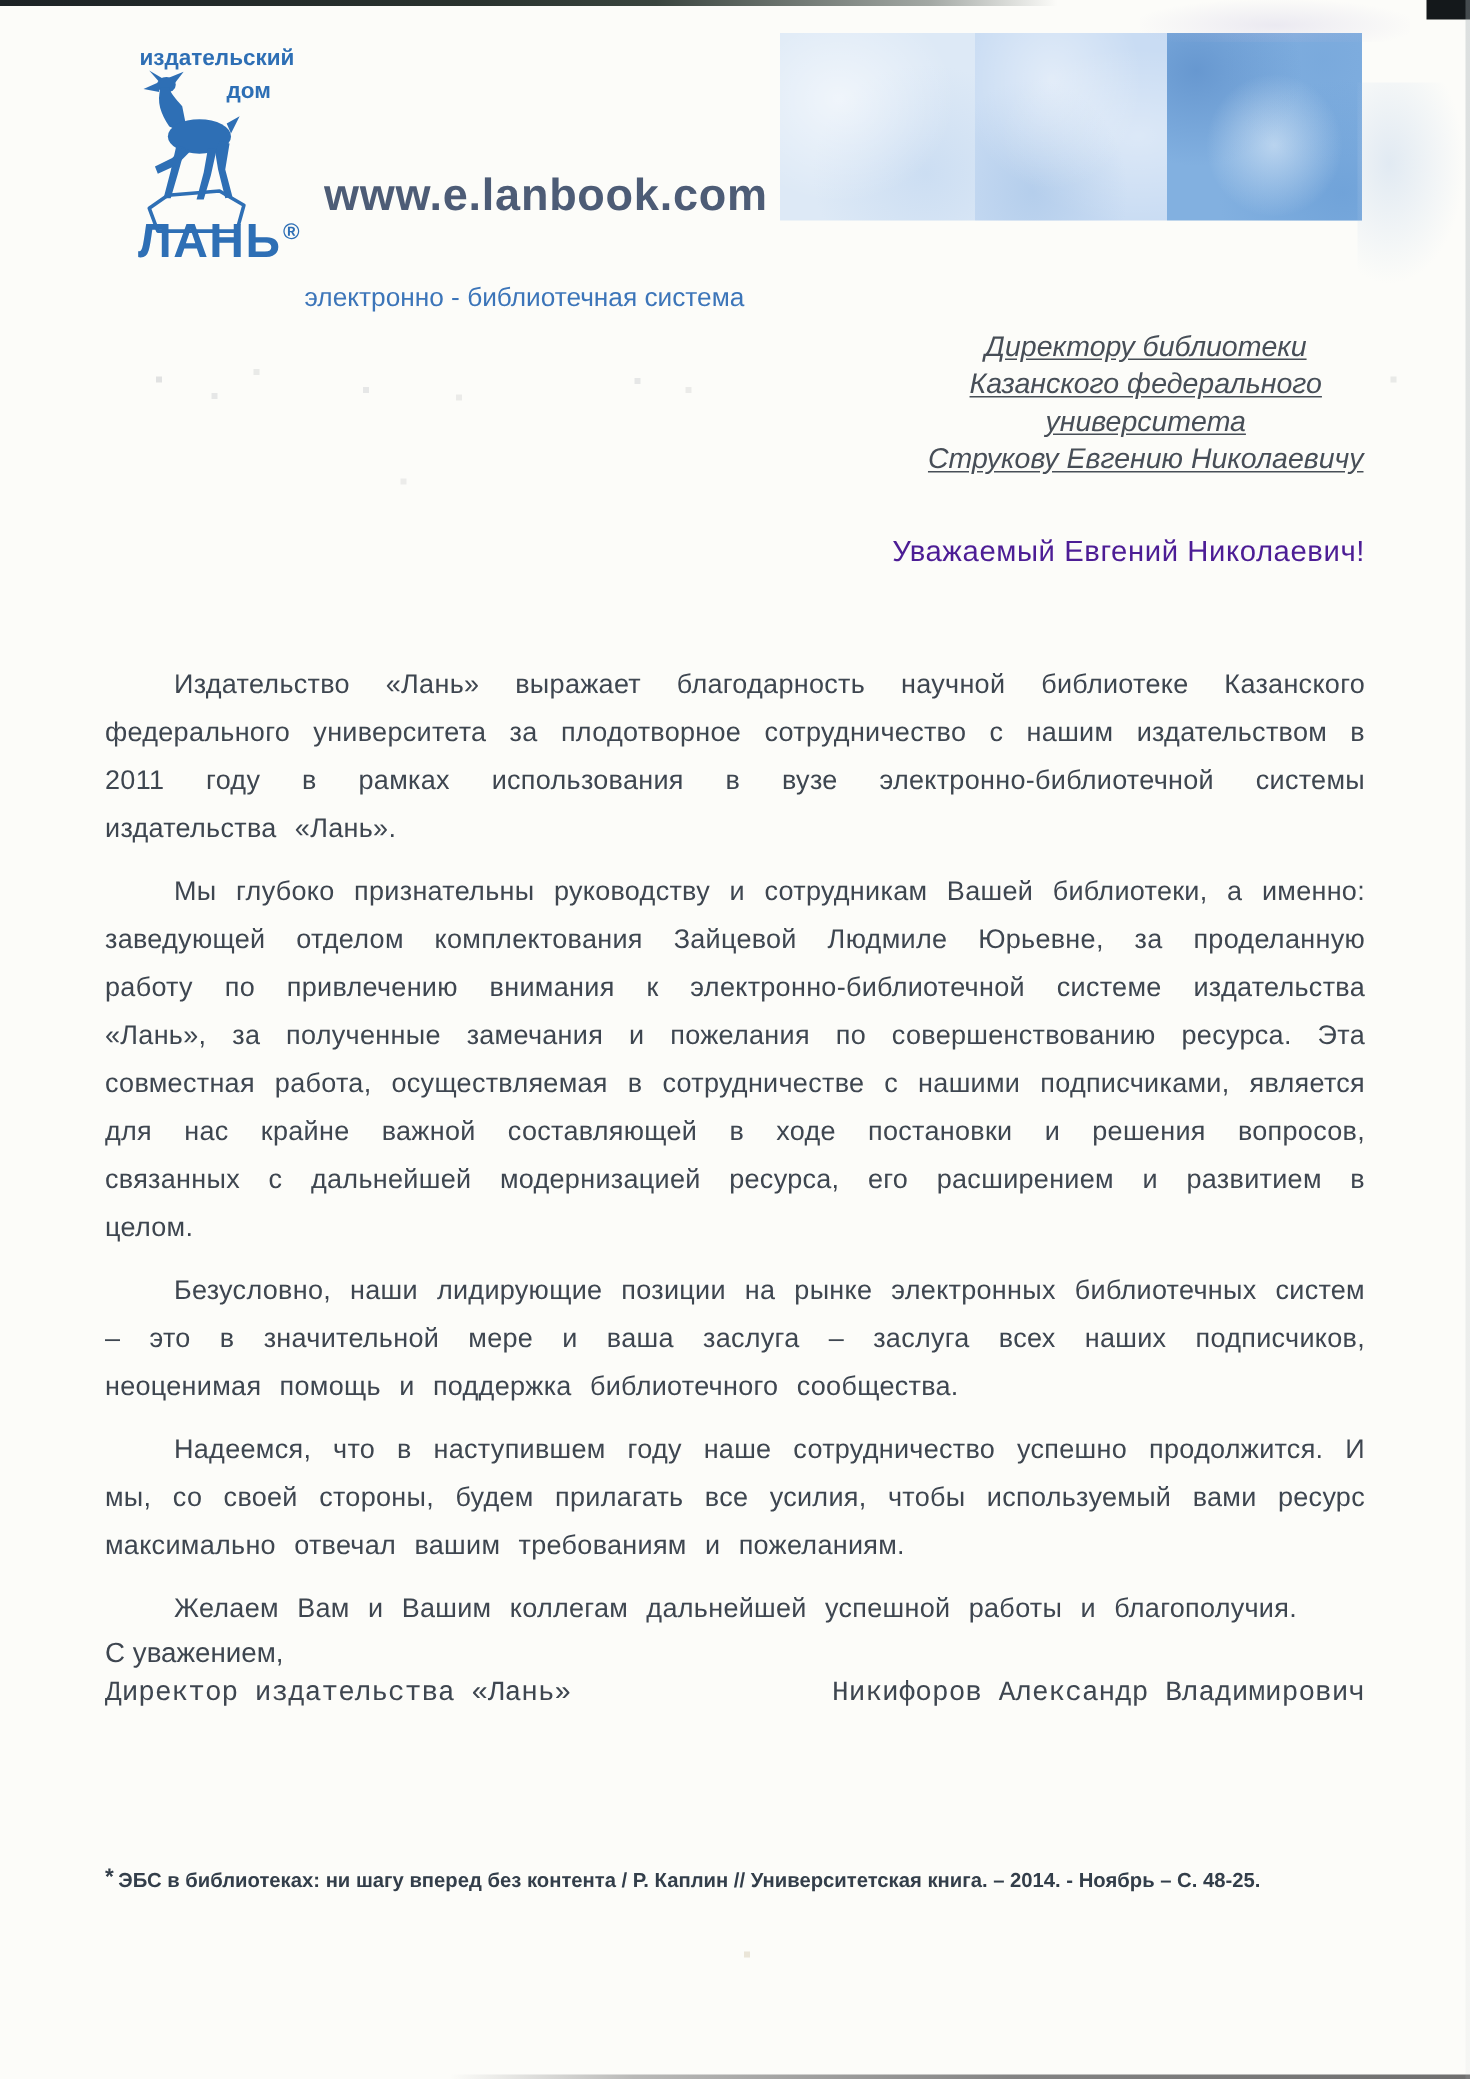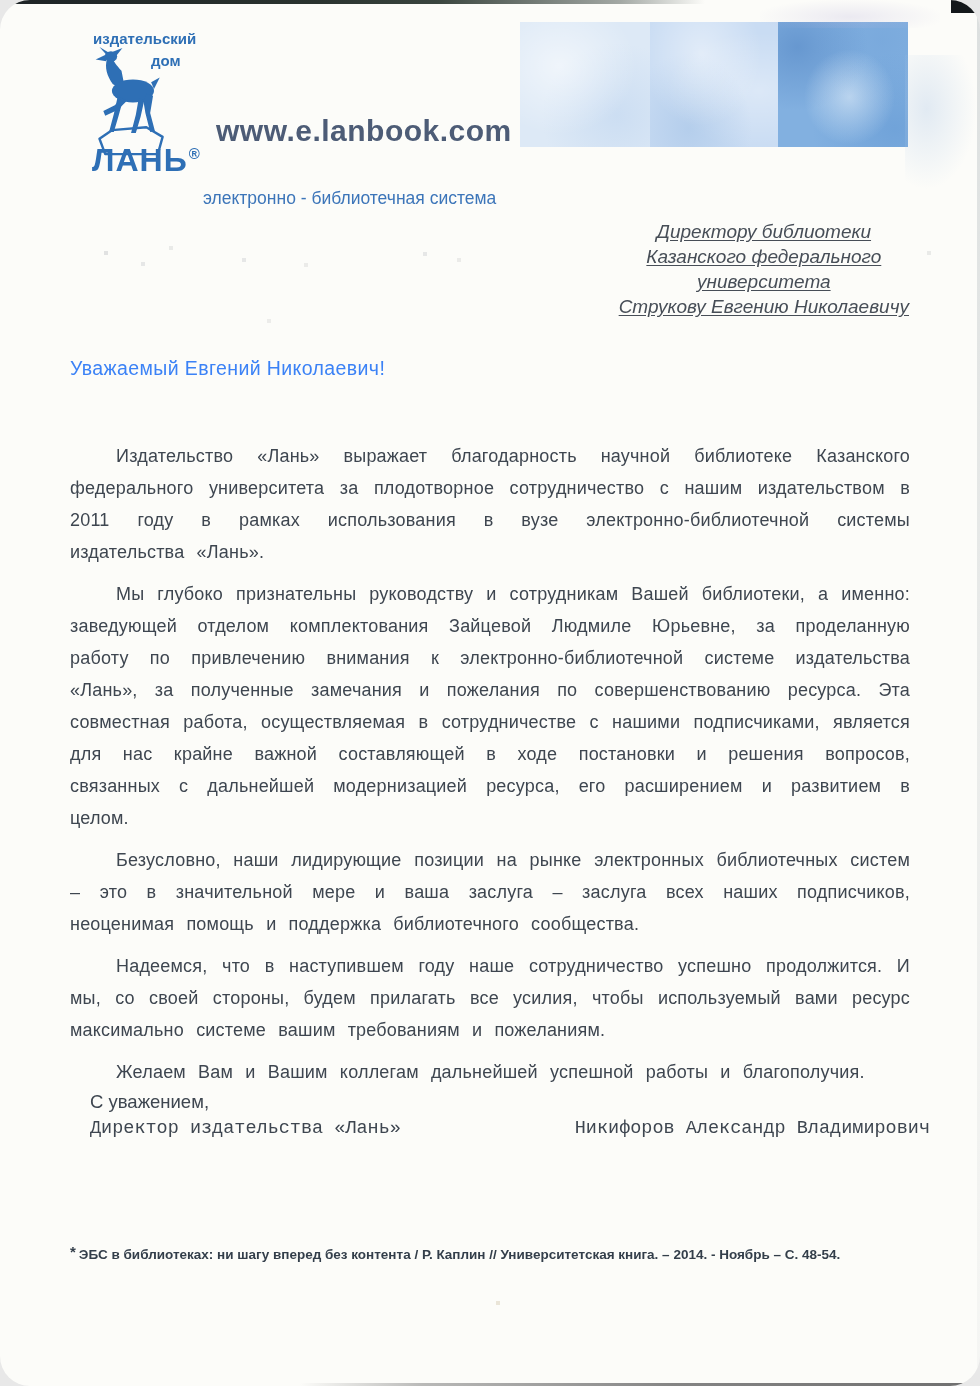--- a/index.html
+++ b/index.html
@@ -1,20 +1,19 @@
 <!DOCTYPE html>
 <html><head>
 <meta charset="utf-8">
 <style>
   html,body{margin:0;padding:0;background:#e8e8e8;}
   .page{
     position:relative;width:980px;height:1386px;margin:0 auto;
     background:#fcfcf9;overflow:hidden;
     font-family:"Liberation Sans", sans-serif;
-    border-radius:30px;
   }
   
   .edge-top{position:absolute;top:0;left:0;width:705px;height:4px;
     background:linear-gradient(90deg,#1d2326 0%,#2a332f 45%,#3a453f 62%,rgba(90,100,95,.55) 88%,rgba(120,130,125,0) 100%);}
   .edge-corner{position:absolute;top:0;left:951px;width:29px;height:13px;background:#14181b;}
   .edge-bottom{position:absolute;bottom:0;left:300px;width:680px;height:3px;
     background:linear-gradient(90deg,rgba(130,130,130,0) 0%,rgba(130,130,130,.55) 18%,#848484 55%,#6f6f6f 100%);}
   .edge-right{position:absolute;top:0;right:0;width:3px;height:100%;
     background:linear-gradient(180deg,rgba(160,170,175,.35),rgba(200,205,208,.12));}
   .speckles{position:absolute;top:0;left:0;width:2px;height:2px;background:transparent;
@@ -50,28 +49,28 @@
     radial-gradient(ellipse at 80% 15%,rgba(110,160,215,.4),rgba(110,160,215,0) 45%),
     #82b0e0;}
   .wash-right{position:absolute;left:905px;top:55px;width:72px;height:135px;
     background:radial-gradient(ellipse at 30% 40%,rgba(175,200,230,.35),rgba(175,200,230,0) 70%);}
   .wash-top{position:absolute;left:760px;top:0;width:180px;height:28px;
     background:radial-gradient(ellipse at 50% 60%,rgba(190,185,220,.28),rgba(190,185,220,0) 75%);}
   
   .recipient{position:absolute;right:71px;top:219px;text-align:center;font-style:italic;
     font-size:19px;line-height:25px;color:#474e57;}
   .recipient .r-line{text-decoration:underline;text-underline-offset:2px;}
-  .salutation{position:absolute;left:70px;top:357px;width:840px;text-align:left;
-    font-size:19.5px;color:#3b82f6;letter-spacing:.4px;}
+  .salutation{position:absolute;left:70px;top:357px;width:840px;text-align:right;
+    font-size:19.5px;color:#4c1d95;letter-spacing:.4px;}
   .letter-body{position:absolute;left:70px;top:440px;width:840px;
     font-size:18px;line-height:32px;color:#3e4650;text-align:justify;
     letter-spacing:.2px;word-spacing:7px;}
   .letter-body p{margin:0 0 10px;text-indent:46px;}
   .signature{position:absolute;left:70px;top:1088px;width:840px;
-    font-size:18.5px;line-height:27px;color:#3e4650;margin-left:20px;}
+    font-size:18.5px;line-height:27px;color:#3e4650;}
   .sig-row{display:flex;justify-content:space-between;font-family:Liberation Mono, monospace;}
   .footnote{position:absolute;left:70px;top:1243px;width:866px;
     font-size:13.5px;font-weight:bold;color:#333e4a;}
   .fn-marker{font-size:15px;vertical-align:2px;margin-right:3px;}
 </style>
 </head>
 <body>
 
 <div class="page">
 
@@ -122,29 +121,29 @@
     <div class="r-line">университета</div>
     <div class="r-line">Струкову Евгению Николаевичу</div>
   </div>
 
   <div class="salutation">Уважаемый Евгений Николаевич!</div>
 
   <div class="letter-body">
     <p>Издательство «Лань» выражает благодарность научной библиотеке Казанского федерального университета за плодотворное сотрудничество с нашим издательством в 2011 году в рамках использования в вузе электронно-библиотечной системы издательства «Лань».</p>
     <p>Мы глубоко признательны руководству и сотрудникам Вашей библиотеки, а именно: заведующей отделом комплектования Зайцевой Людмиле Юрьевне, за проделанную работу по привлечению внимания к электронно-библиотечной системе издательства «Лань», за полученные замечания и пожелания по совершенствованию ресурса. Эта совместная работа, осуществляемая в сотрудничестве с нашими подписчиками, является для нас крайне важной составляющей в ходе постановки и решения вопросов, связанных с дальнейшей модернизацией ресурса, его расширением и развитием в целом.</p>
     <p>Безусловно, наши лидирующие позиции на рынке электронных библиотечных систем – это в значительной мере и ваша заслуга – заслуга всех наших подписчиков, неоценимая помощь и поддержка библиотечного сообщества.</p>
-    <p>Надеемся, что в наступившем году наше сотрудничество успешно продолжится. И мы, со своей стороны, будем прилагать все усилия, чтобы используемый вами ресурс максимально системе вашим требованиям и пожеланиям.</p>
+    <p>Надеемся, что в наступившем году наше сотрудничество успешно продолжится. И мы, со своей стороны, будем прилагать все усилия, чтобы используемый вами ресурс максимально отвечал вашим требованиям и пожеланиям.</p>
     <p>Желаем Вам и Вашим коллегам дальнейшей успешной работы и благополучия.</p>
   </div>
 
   <div class="signature">
     <div>С уважением,</div>
     <div class="sig-row">
       <span>Директор издательства «Лань»</span>
       <span>Никифоров Александр Владимирович</span>
     </div>
   </div>
 
   <div class="footnote">
-    <span class="fn-marker">*</span><span>ЭБС в библиотеках: ни шагу вперед без контента / Р. Каплин // Университетская книга. – 2014. - Ноябрь – С. 48-54.</span>
+    <span class="fn-marker">*</span><span>ЭБС в библиотеках: ни шагу вперед без контента / Р. Каплин // Университетская книга. – 2014. - Ноябрь – С. 48-25.</span>
   </div>
 
 </div>
 
 </body></html>

